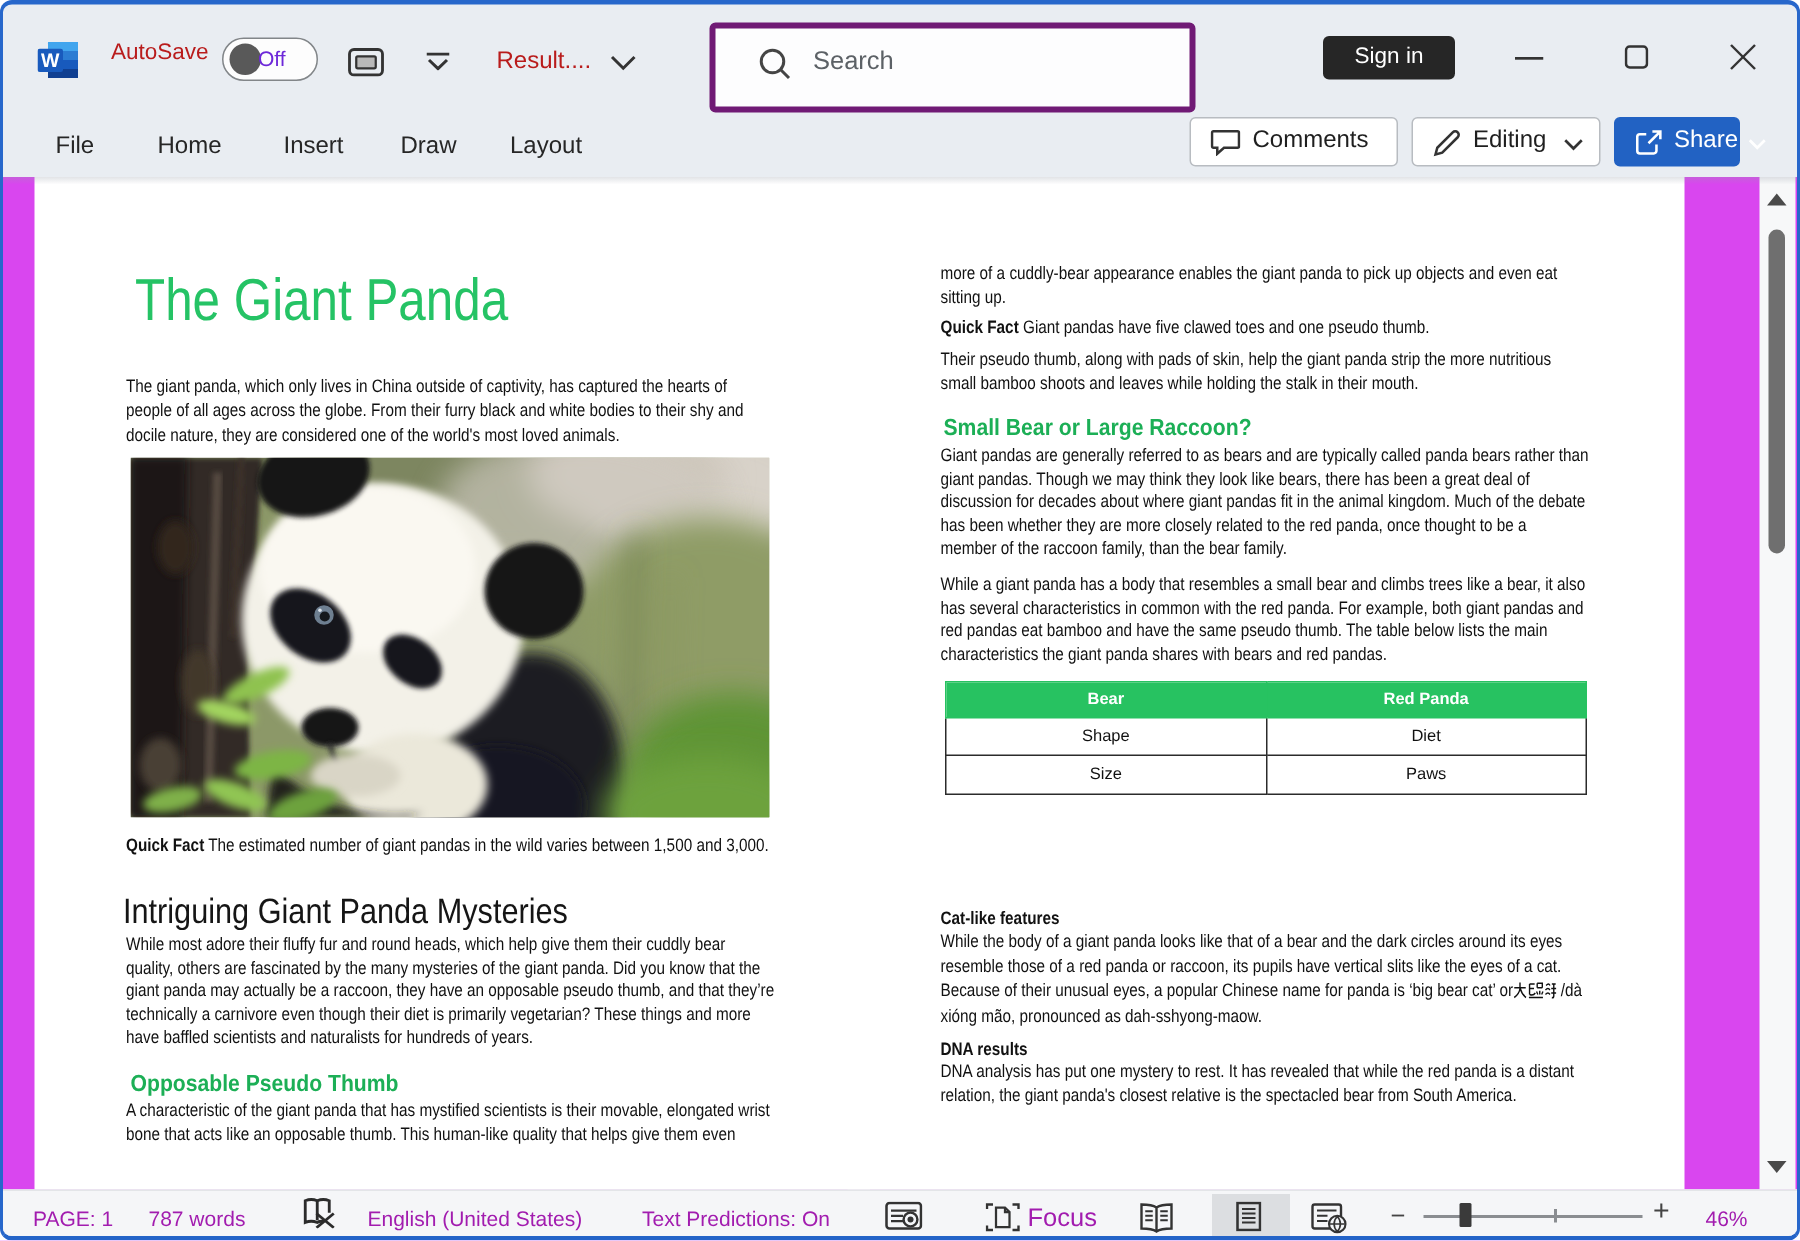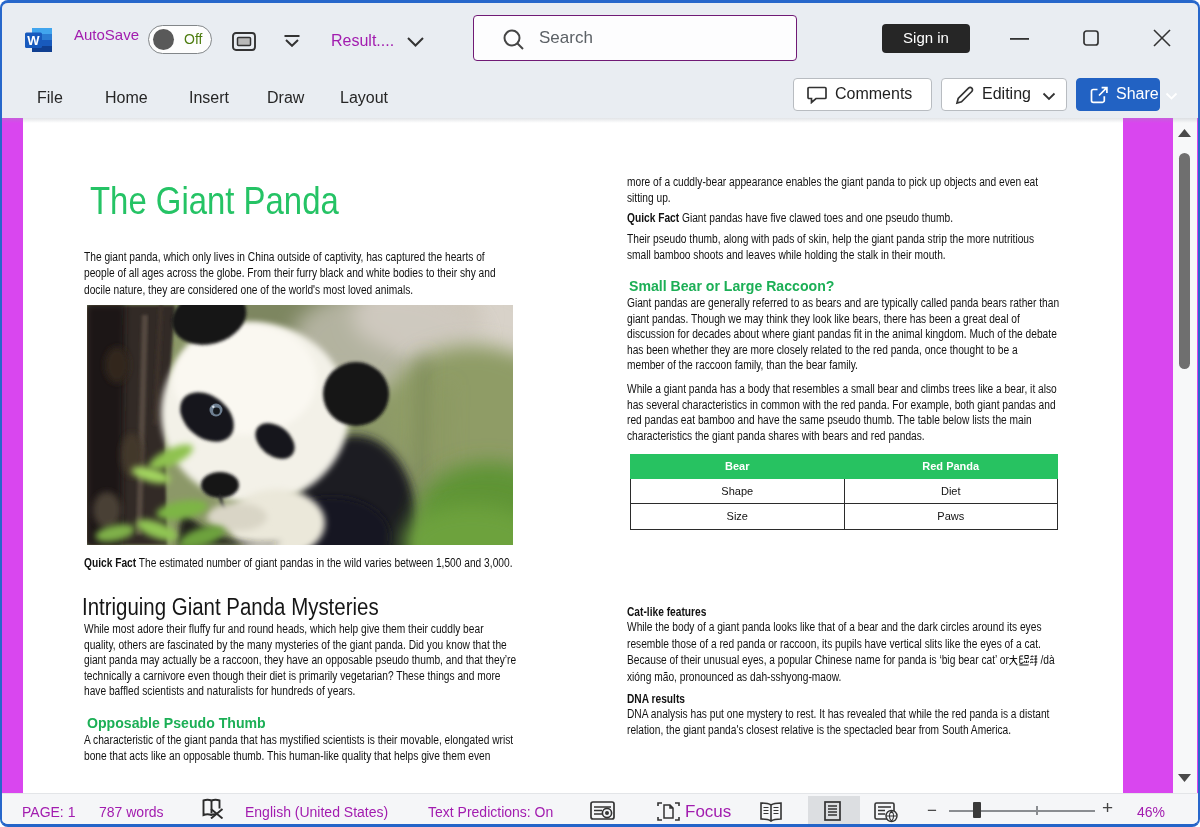--- a/index.html
+++ b/index.html
@@ -8,25 +8,25 @@
   .win { position:relative; width:1200px; height:827px; background:#E9EDF2;
          border:2px solid #2767cb; border-top:3px solid #2767cb;
          border-radius:8px; border-bottom:3px solid #2464c8; overflow:hidden; }
   .abs { position:absolute; }
   .cx { transform:scaleX(0.85); transform-origin:0 0; white-space:nowrap; }
   .cx87 { transform:scaleX(0.87); }
   .cxT { transform:scaleX(0.833); }
   .cx90 { transform:scaleX(0.91); }
   
   .titlebar { position:absolute; left:0; top:0; right:0; height:62px; }
-  .tb-text { position:absolute; font-size:15px; color:#a21caf; }
+  .tb-text { position:absolute; font-size:15px; color:#b91c1c; }
   .toggle { position:absolute; left:146px; top:21.5px; width:64px; height:29px; border:1px solid #828689; border-radius:15px; background:#fdfdfd; }
   .knob { position:absolute; left:3.5px; top:3px; width:21px; height:21px; border-radius:50%; background:#595959; }
-  .toggle .off { position:absolute; left:35px; top:5px; font-size:14px; color:#4d7c0f; }
-  .searchbox { position:absolute; left:471px; top:12px; width:324px; height:46px; background:#fdfdfe; border:1px solid #701a75; border-radius:4px; }
+  .toggle .off { position:absolute; left:23px; top:5px; font-size:14px; color:#6d28d9; }
+  .searchbox { position:absolute; left:471px; top:12px; width:324px; height:60px; background:#fdfdfe; border:4px solid #701a75; border-radius:4px; }
   .searchbox .stext { position:absolute; left:65px; top:12px; font-size:17px; color:#5c6166; }
   .signin { position:absolute; left:880px; top:20.5px; width:88px; height:29px; background:#262626; border-radius:4px; color:#fff; font-size:15px; text-align:center; line-height:28px; }
   
   .menubar { position:absolute; left:0; top:62px; right:0; height:55px; border-bottom:1px solid #d2d5da; }
   .mitem { position:absolute; top:24px; font-size:16px; color:#262626; }
   .btn { position:absolute; top:13px; height:33px; background:#fff; border:1px solid #b8bcc1; border-radius:4px; font-size:16px; color:#1f1f1f; }
   .sharebtn { background:#2262c3; border:1px solid #2262c3; color:#fff; }
   
   .docarea { position:absolute; left:0; top:115px; right:0; height:675px; background:#d946ef; }
   .docarea::before { content:""; position:absolute; left:0; top:0; right:0; height:5px; background:linear-gradient(rgba(150,156,168,0.28), rgba(150,156,168,0)); z-index:5; }

